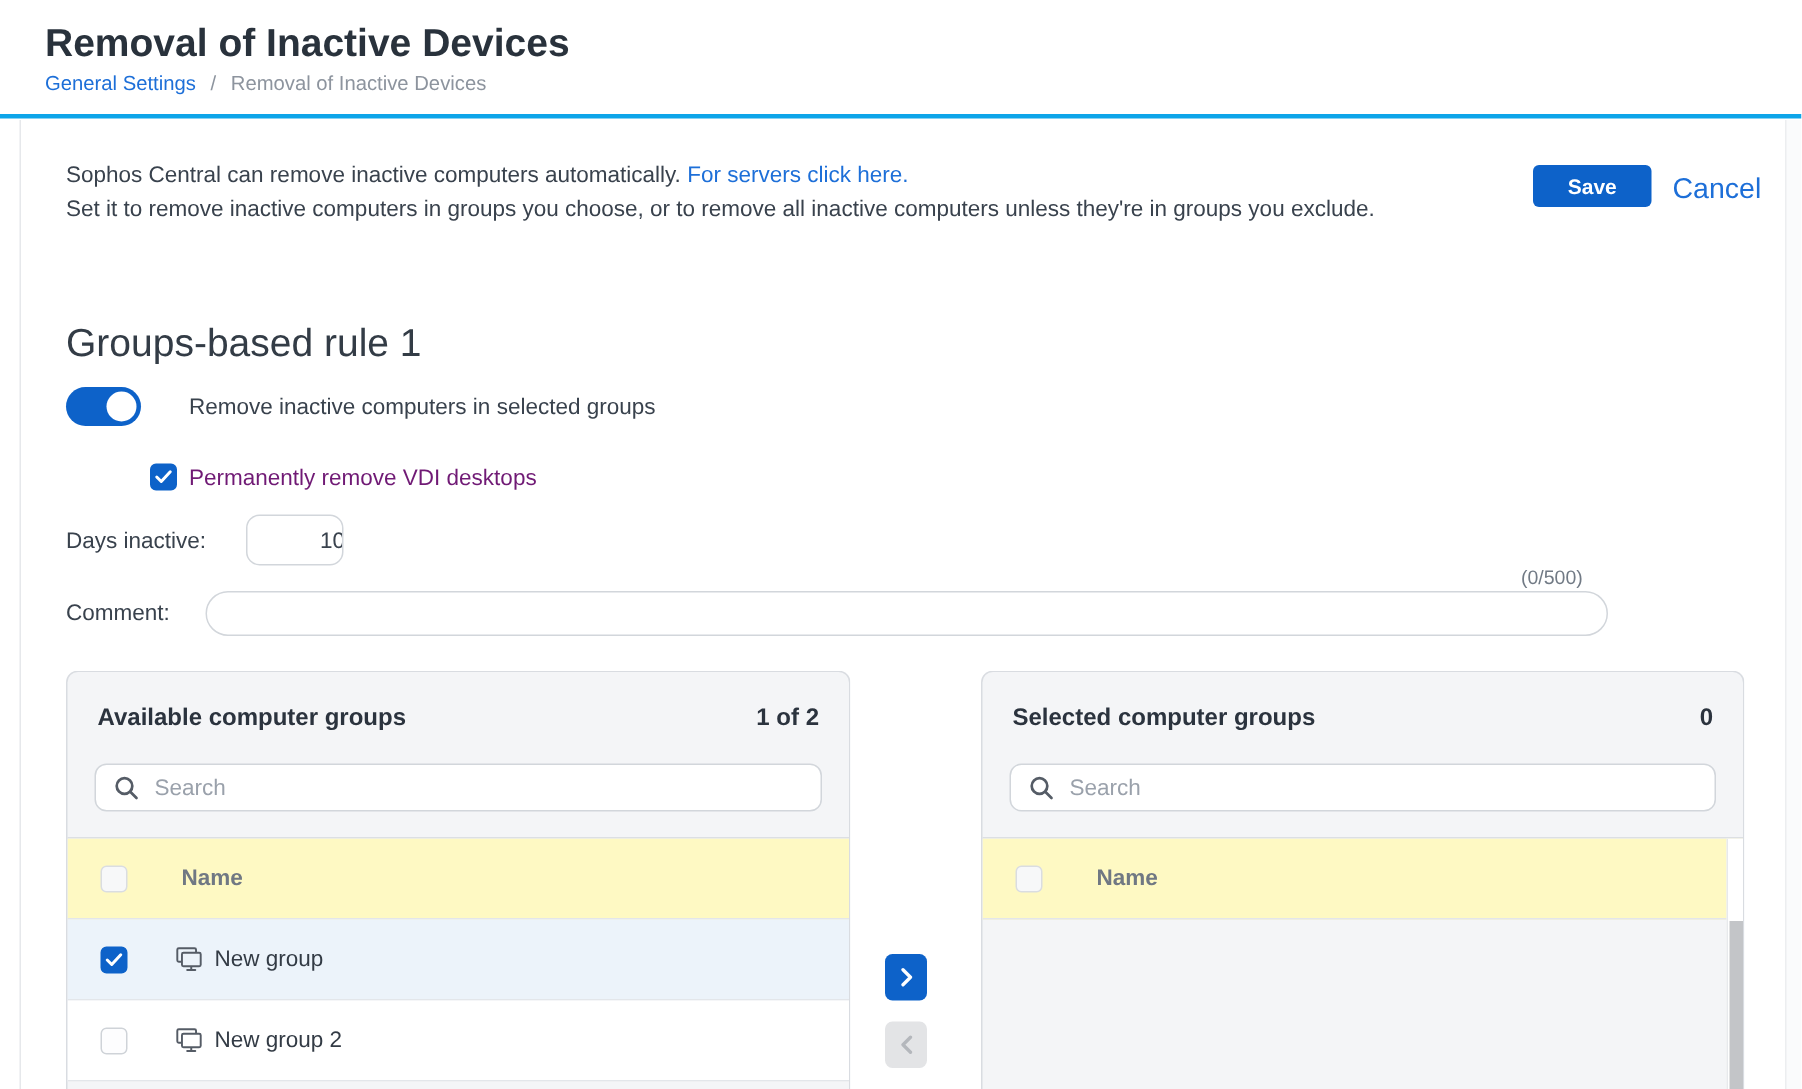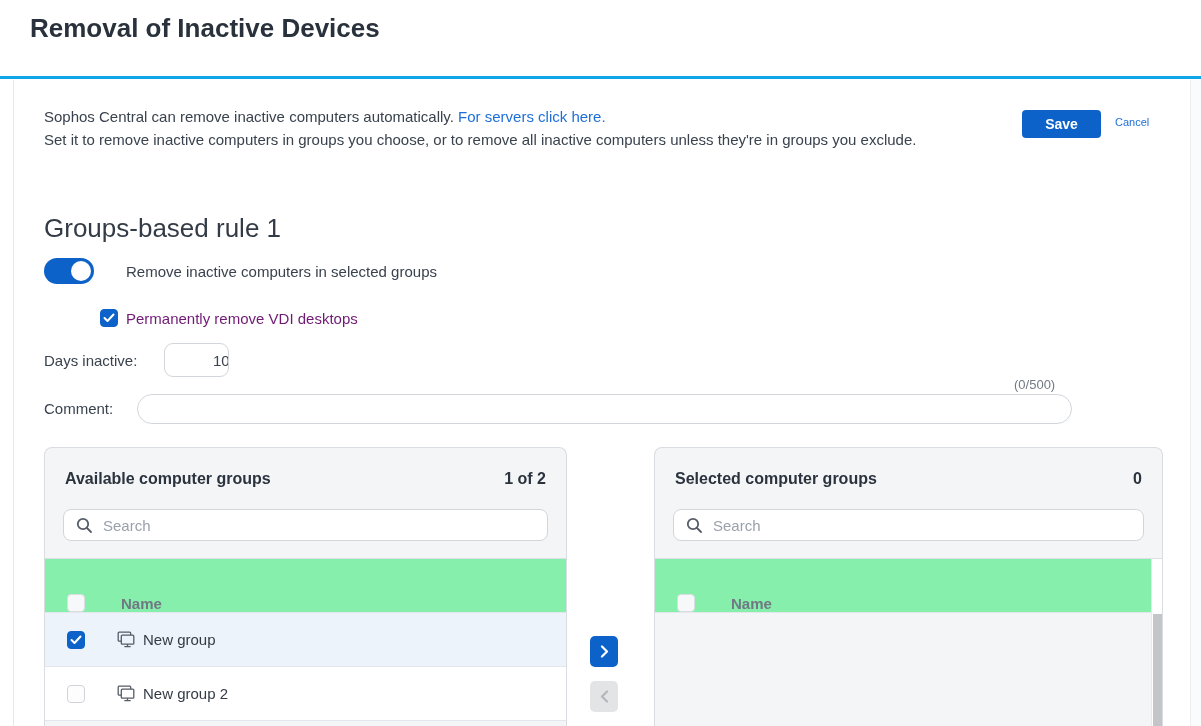--- a/index.html
+++ b/index.html
@@ -21,21 +21,21 @@
                   background:#fafbfc; border-left:1px solid #eceef0; }
 
   
   .intro { position:absolute; left:44px; top:106px; width:920px; font-size:15px;
            line-height:22.5px; color:#39424d; }
   .intro a { color:#1d6fd8; text-decoration:none; cursor:pointer; }
 
   .save-btn { position:absolute; left:1022px; top:110px; width:79px; height:28px;
               background:#0d62c9; color:#fff; font-size:14px; font-weight:bold;
               border:none; border-radius:4px; cursor:pointer; font-family:inherit; }
-  .cancel-link { position:absolute; left:1115px; top:116px; font-size:11px; color:#1d6fd8; cursor:pointer; }
+  .cancel-link { position:absolute; left:1115px; top:116px; font-size:19px; color:#1d6fd8; cursor:pointer; }
 
   
   .rule-heading { position:absolute; left:44px; top:213px; font-size:26px; font-weight:normal; color:#333c46; }
 
   .toggle { position:absolute; left:44px; top:258px; width:50px; height:26px; border-radius:13px;
             background:#0d62c9; cursor:pointer; }
   .toggle .knob { position:absolute; right:3px; top:3px; width:20px; height:20px; border-radius:50%; background:#fff; }
   .toggle-label { position:absolute; left:126px; top:263px; font-size:15px; color:#39424d; }
 
   .cbx { width:18px; height:18px; border-radius:4px; background:#fdfdfe; border:1.5px solid #cfd3d8;
@@ -69,21 +69,21 @@
   .search-box { position:absolute; left:18px; right:18px; top:61px; height:32px; background:#fff;
                 border:1px solid #d2d6db; border-radius:8px; display:flex; align-items:center; }
   .search-icon { margin:0 10px 0 12px; display:flex; }
   .search-input { border:none; outline:none; flex:1; font-size:15px; color:#39424d;
                   font-family:inherit; background:transparent; }
   .search-input::placeholder { color:#9aa1ab; }
 
   .tbl { position:absolute; left:0; right:0; top:110px; bottom:0; border-top:1px solid #dcdfe3; overflow:hidden; }
   .trow { position:relative; height:54px; display:flex; align-items:center; background:#fff;
           border-bottom:1px solid #e3e6ea; }
-  .trow.thead { background:#86efac;align-items:flex-end; }
+  .trow.thead { background:#fef9c3; }
   .trow.selected { background:#ecf3fa; }
   .trow .cbx { margin-left:22px; }
   .col-name { margin-left:36px; font-size:15px; font-weight:bold; color:#707883; }
   .grp-icon { margin-left:32px; display:flex; }
   .row-label { margin-left:8px; font-size:15px; color:#333b45; }
 
   .vscroll { position:absolute; right:0; top:0; bottom:0; width:11px; background:#fff;
              border-left:1px solid #e7e9ec; }
   .vscroll .thumb { position:absolute; left:1px; top:55px; bottom:0; width:9px; background:#c3c5c8; cursor:pointer; }
 
@@ -95,20 +95,25 @@
 
   svg { display:block; }
 </style>
 </head>
 <body>
 
 <div class="page">
 
   <div class="hdr">
     <div class="hdr-title">Removal of Inactive Devices</div>
+    <div class="crumbs">
+      <span class="crumb-link">General Settings</span>
+      <span class="crumb-sep">/</span>
+      <span class="crumb-cur">Removal of Inactive Devices</span>
+    </div>
   </div>
 
   <div class="left-edge"></div>
   <div class="right-gutter"></div>
 
   <div class="intro">
     <span>Sophos Central can remove inactive computers automatically.</span>
     <a>For servers click here.</a><br>
     <span>Set it to remove inactive computers in groups you choose, or to remove all inactive computers unless they're in groups you exclude.</span>
   </div>

